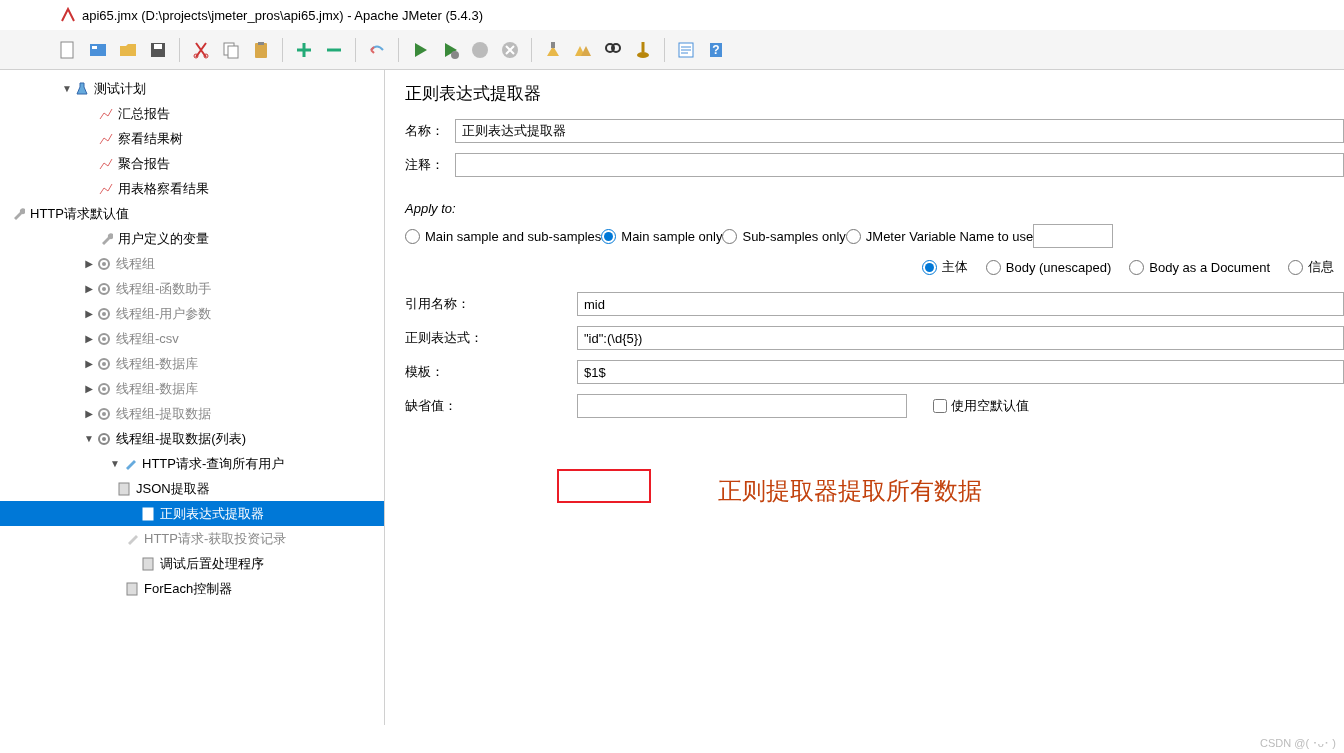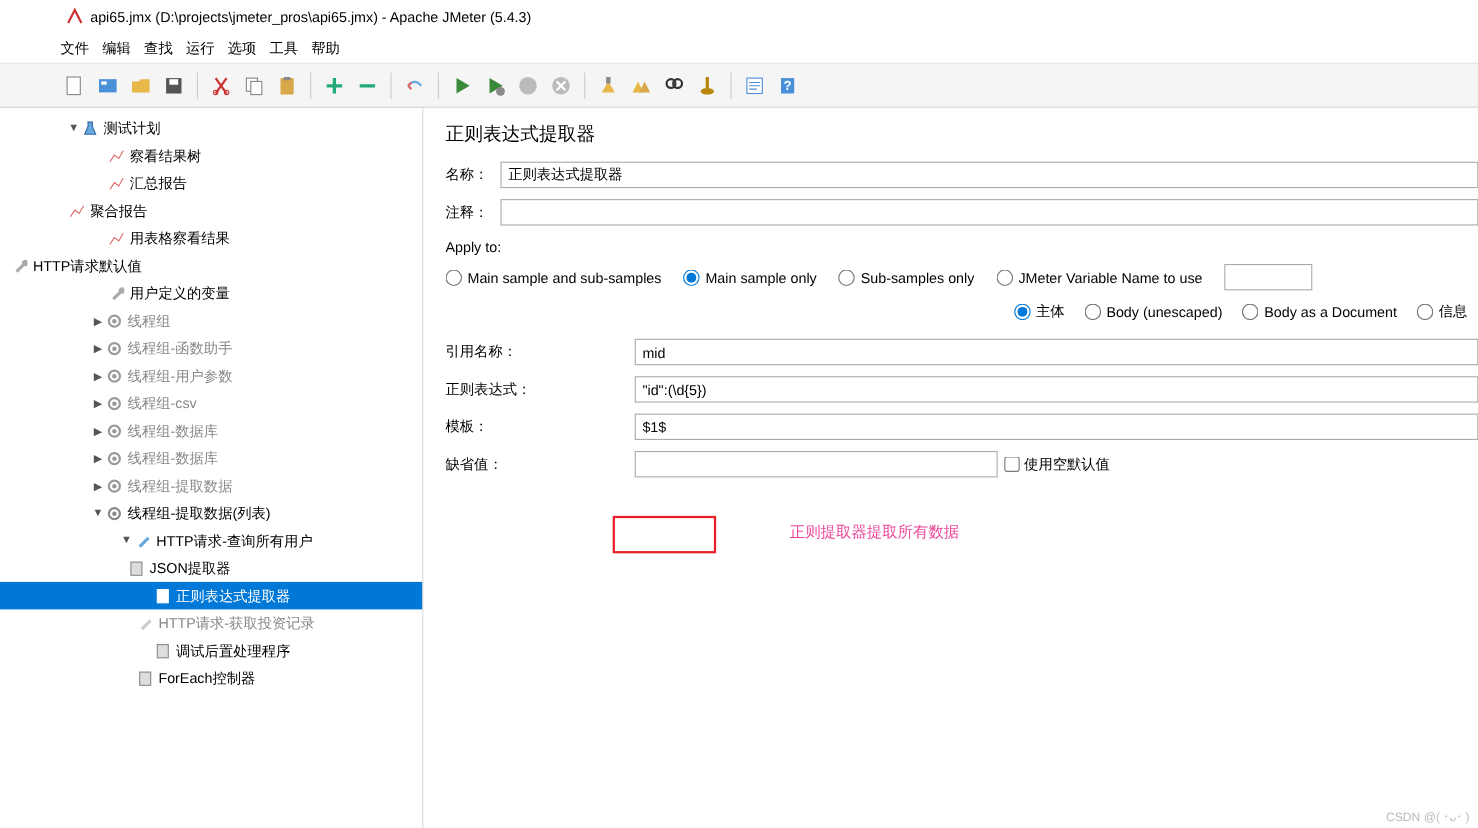--- a/index.html
+++ b/index.html
@@ -20,29 +20,29 @@
 .tree-node .exp { width: 14px; text-align: center; color: #555; font-size: 10px; }
 .tree-node .ticon { width: 16px; height: 16px; margin-right: 4px; display: inline-flex; align-items: center; justify-content: center; }
 .tree-node.selected { background: #0078d7; color: #fff; }
 .tree-node.dim { color: #888; }
 .details { flex: 1; padding: 12px 0 0 20px; background: #fff; }
 .details h2 { font-size: 17px; font-weight: normal; margin-bottom: 14px; }
 .row { display: flex; align-items: center; margin-bottom: 10px; }
 .row .lbl { width: 50px; font-family: Liberation Serif, serif; }
 .row .lbl2 { width: 172px; }
 .row input[type=text] { flex: 1; height: 24px; padding: 2px 6px; border: 1px solid #aaa; font-size: 13px; font-family: inherit; }
-.fieldset-label { font-size: 13px; margin: 12px 0 8px 0; }
-.radio-row { display: flex; align-items: center; gap: 20px; margin-bottom: 10px; flex-wrap: wrap; }
+.fieldset-label { font-size: 13px; margin: 24px 0 8px 0; font-style: italic; }
+.radio-row { display: flex; align-items: center; gap: 0; margin-bottom: 10px; flex-wrap: wrap; }
 .radio-item { display: flex; align-items: center; gap: 5px; }
 .radio-item input { width: 15px; height: 15px; accent-color: #0078d7; }
 .response-check { margin: 4px 0 16px 0; }
 .response-radios { display: flex; justify-content: flex-end; gap: 18px; margin-top: 10px; padding-right: 10px; }
-.chk { display: flex; align-items: center; gap: 4px; margin-left: 6px; }
+.chk { display: flex; align-items: center; gap: 4px; margin-left: 26px; }
 .chk input { width: 14px; height: 14px; }
-.annotation { position: absolute; color: #ec4899; font-size: 14px; pointer-events: none; }
+.annotation { position: absolute; color: #c2410c; font-size: 24px; pointer-events: none; }
 .redbox { position: absolute; border: 2px solid #eb1c26; pointer-events: none; }
 .watermark { position: absolute; bottom: 4px; right: 8px; font-size: 11px; color: #bbb; }
 .icon-flask { width:14px; height:14px; }
 .icon-graph { width:14px; height:14px; }
 .icon-gear { width:14px; height:14px; }
 .icon-wrench { width:14px; height:14px; }
 .icon-pipette { width:14px; height:14px; }
 .icon-doc { width:14px; height:14px; }
 </style>
 </head>
@@ -51,29 +51,20 @@
 
 <div class="titlebar">
   <span class="icon">
     <svg viewBox="0 0 16 16">
           <path d="M2 14 L8 2 L14 14" stroke="#c33" stroke-width="2" fill="none"></path>
         </svg>
   </span>
   <span class="title">api65.jmx (D:\projects\jmeter_pros\api65.jmx) - Apache JMeter (5.4.3)</span>
 </div>
 
-<div class="menubar">
-  <span>文件</span>
-  <span>编辑</span>
-  <span>查找</span>
-  <span>运行</span>
-  <span>选项</span>
-  <span>工具</span>
-  <span>帮助</span>
-</div>
 
 <div class="toolbar">
   <div class="tbtn">
         <svg viewBox="0 0 20 20">
           <rect x="3" y="2" width="12" height="16" fill="#fff" stroke="#888"></rect>
         </svg>
       </div>
   <div class="tbtn">
         <svg viewBox="0 0 20 20">
           <rect x="2" y="4" width="16" height="12" fill="#4a90d9"></rect>
@@ -203,31 +194,31 @@
             </svg>
           </span>
           <span>测试计划</span>
         </div>
     <div class="tree-node" style="padding-left:98px">
           <span class="ticon">
             <svg class="icon-graph" viewBox="0 0 14 14">
               <path d="M1 12 L5 6 L9 9 L13 2" stroke="#d66" fill="none"></path>
             </svg>
           </span>
-          <span>察看结果树</span>
+          <span>汇总报告</span>
         </div>
     <div class="tree-node" style="padding-left:98px">
           <span class="ticon">
             <svg class="icon-graph" viewBox="0 0 14 14">
               <path d="M1 12 L5 6 L9 9 L13 2" stroke="#d66" fill="none"></path>
             </svg>
           </span>
-          <span>汇总报告</span>
-        </div>
-    <div class="tree-node" style="padding-left:62px">
+          <span>察看结果树</span>
+        </div>
+    <div class="tree-node" style="padding-left:98px">
           <span class="ticon">
             <svg class="icon-graph" viewBox="0 0 14 14">
               <path d="M1 12 L5 6 L9 9 L13 2" stroke="#d66" fill="none"></path>
             </svg>
           </span>
           <span>聚合报告</span>
         </div>
     <div class="tree-node" style="padding-left:98px">
           <span class="ticon">
             <svg class="icon-graph" viewBox="0 0 14 14">

